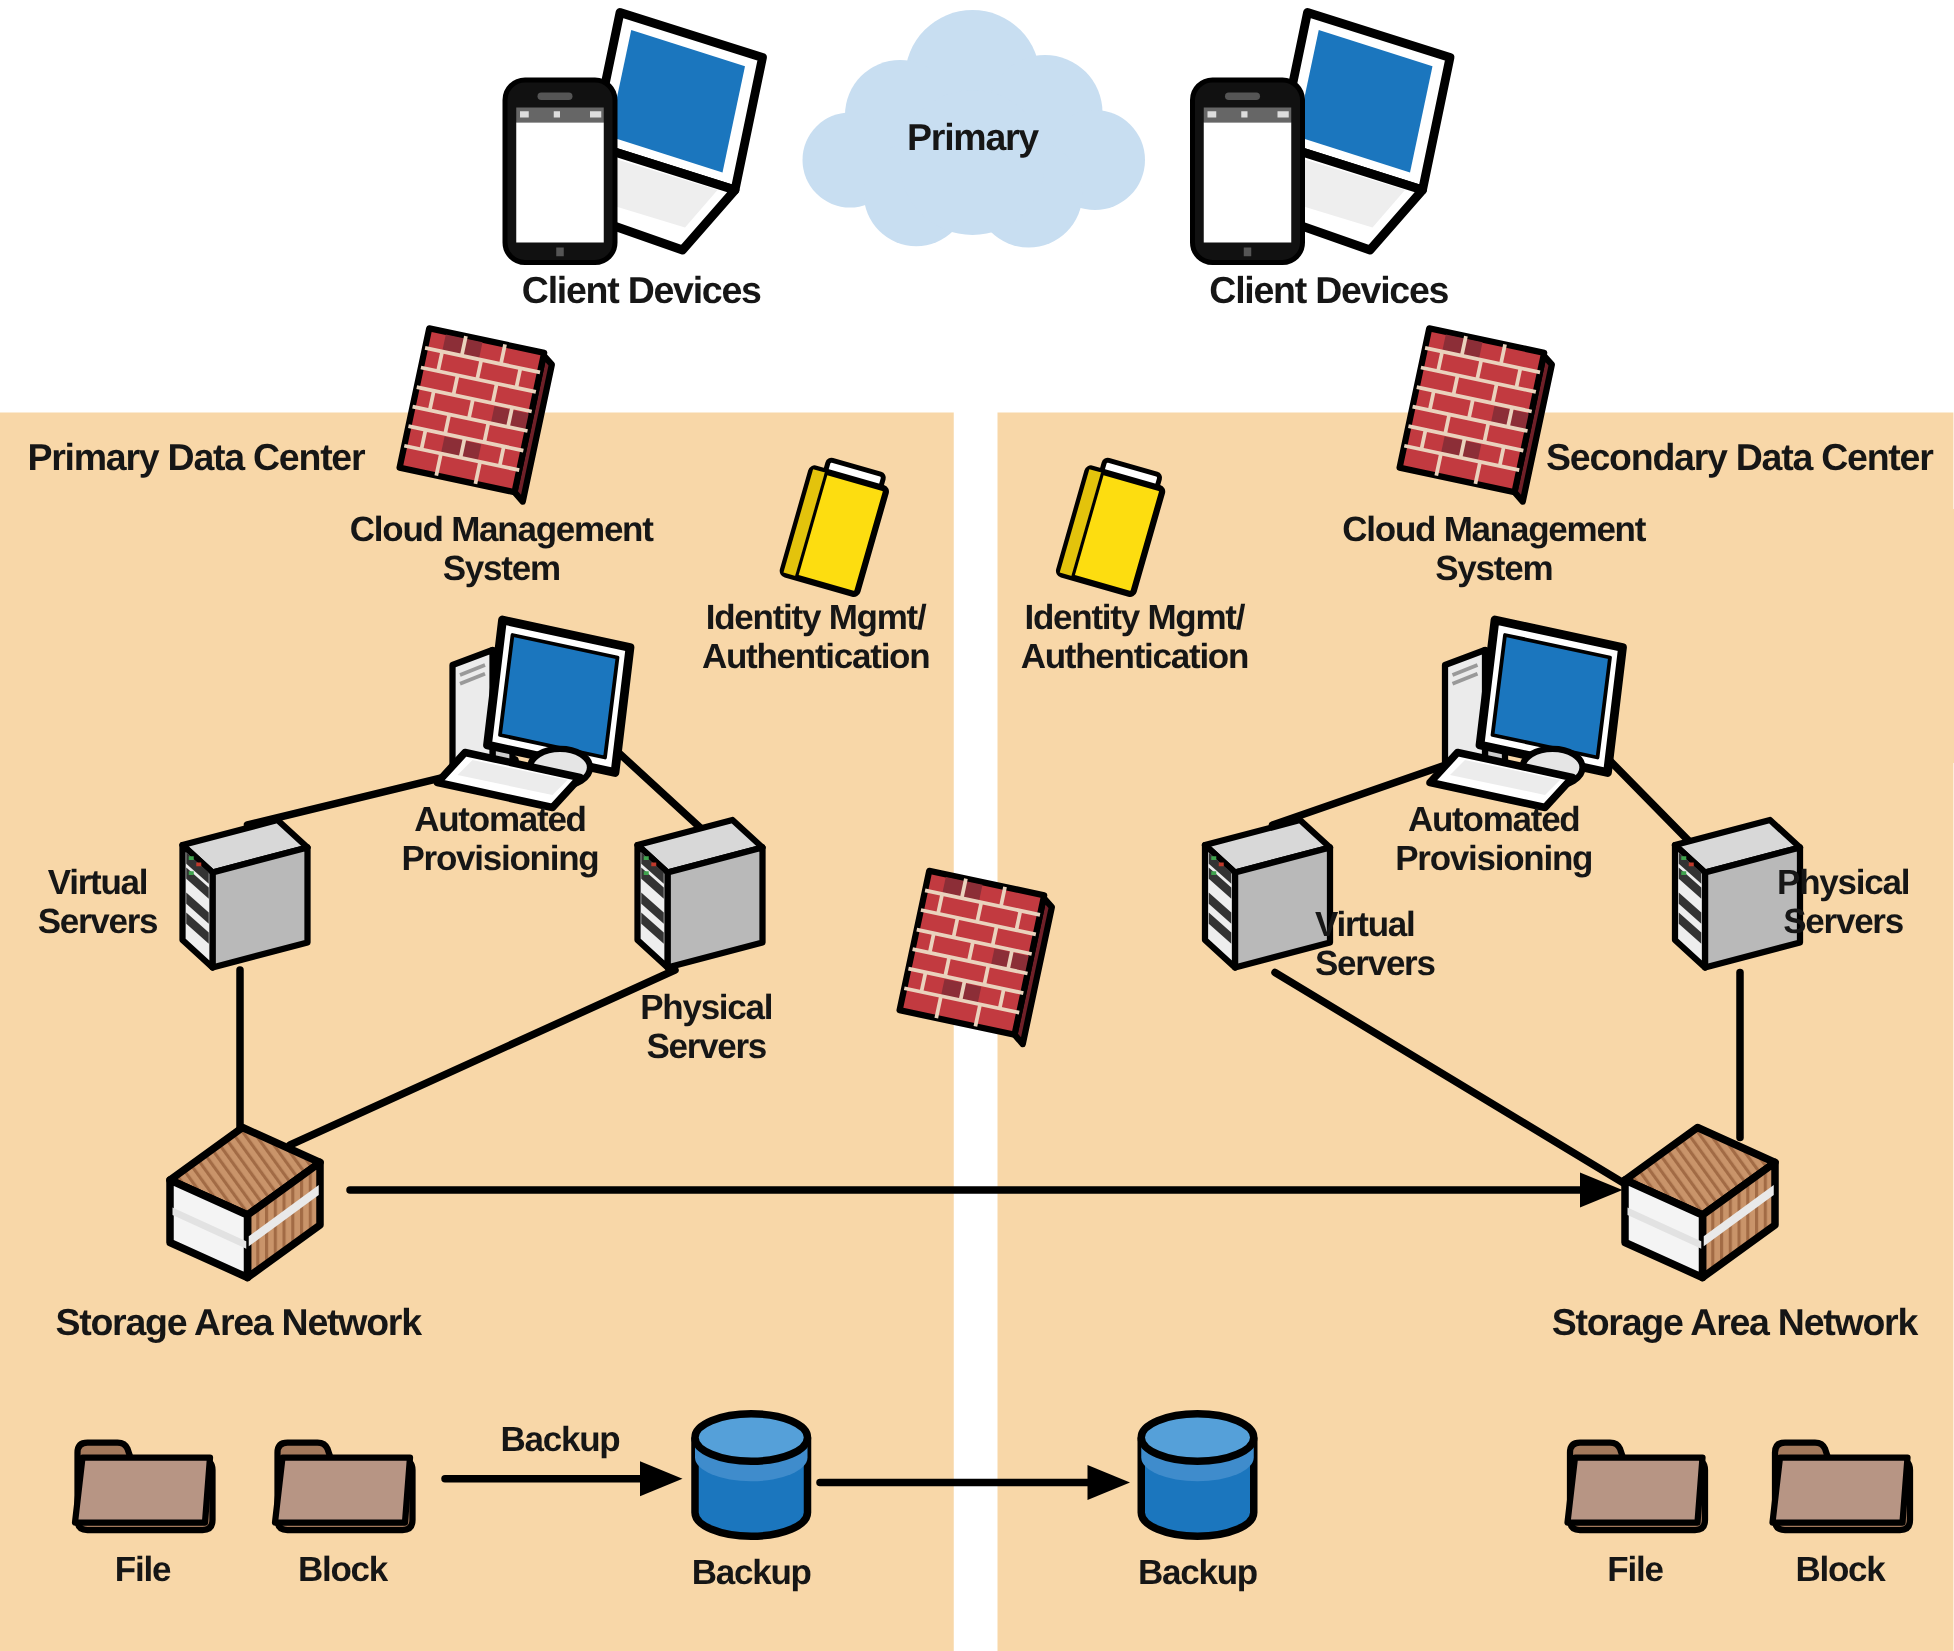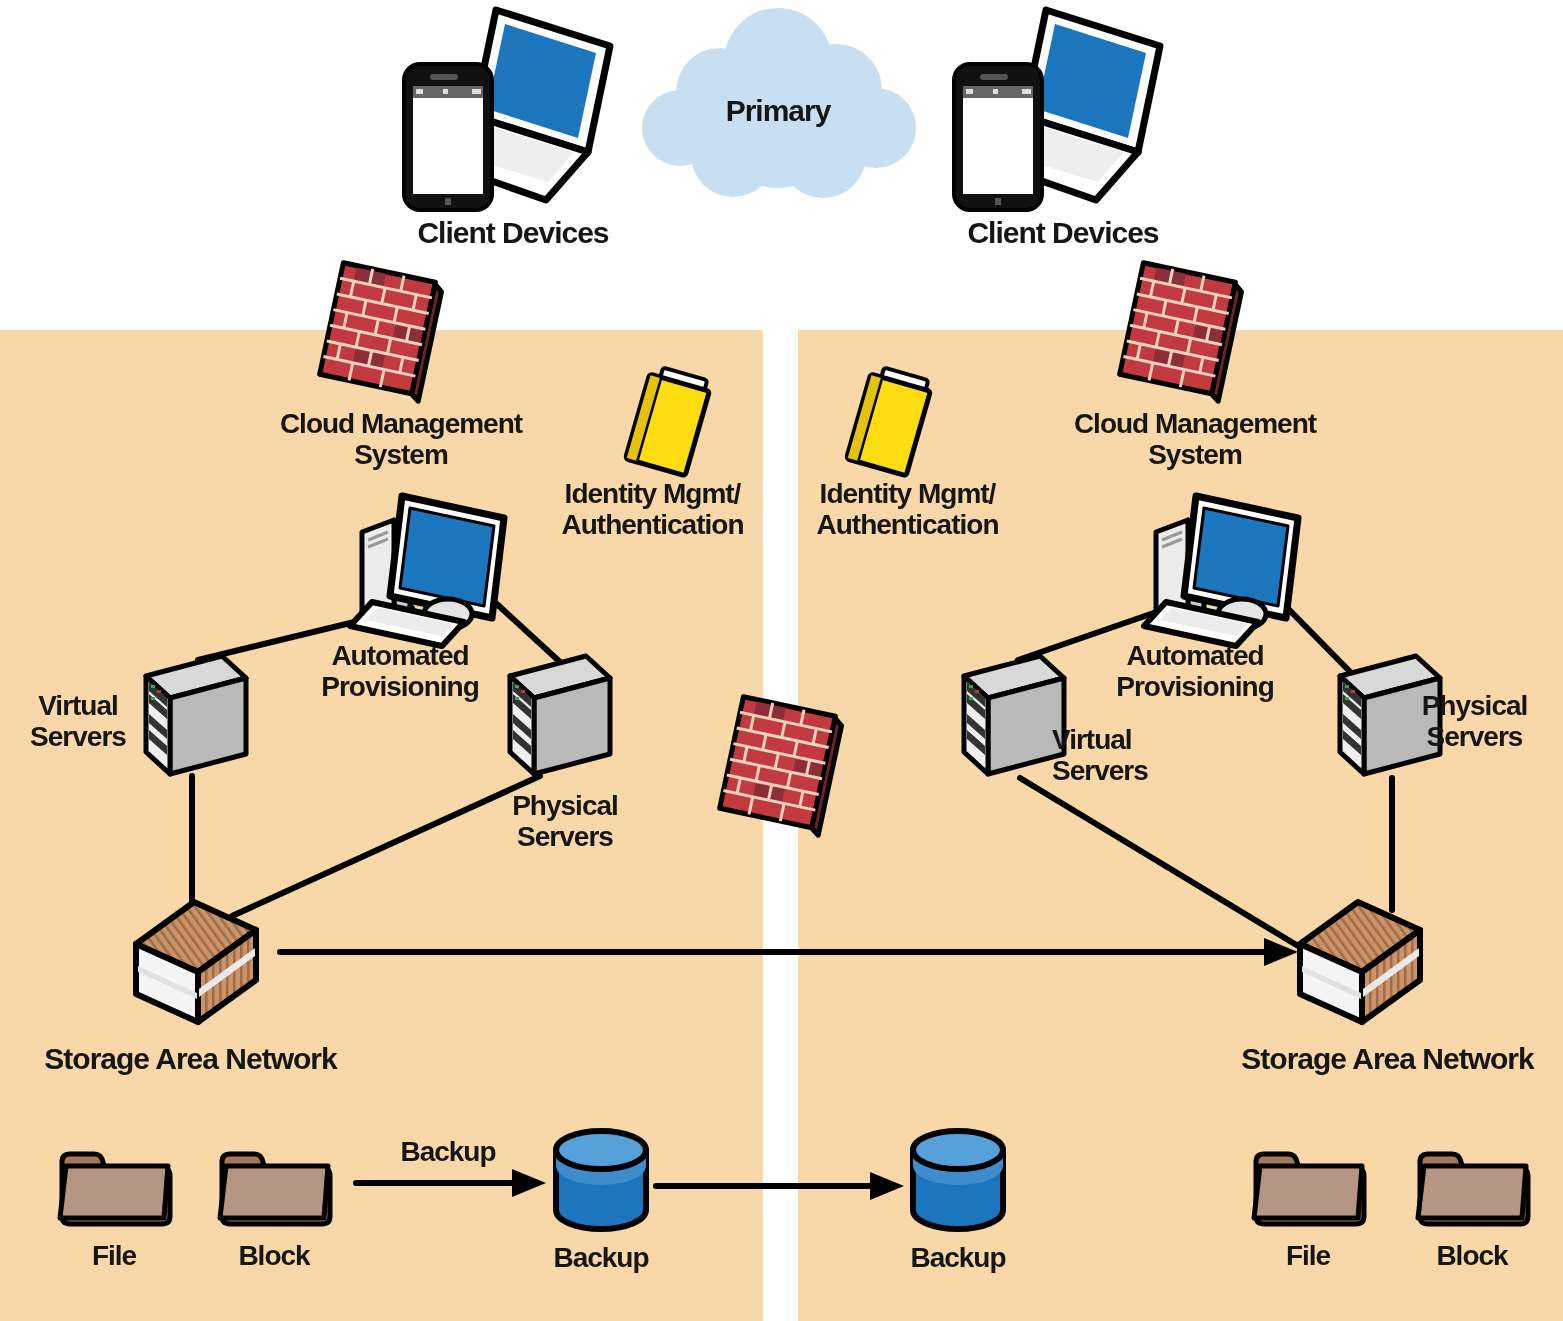--- a/index.html
+++ b/index.html
@@ -163,20 +163,22 @@
   <svg class="icon" style="left:320px;top:262px" width="122" height="138" viewBox="0 0 122 138">
       <use href="#sym-firewall"></use>
     </svg>
   <svg class="icon" style="left:1120px;top:262px" width="122" height="138" viewBox="0 0 122 138">
       <use href="#sym-firewall"></use>
     </svg>
   <svg class="icon" style="left:720px;top:696px" width="122" height="138" viewBox="0 0 122 138">
       <use href="#sym-firewall"></use>
     </svg>
 
+  <div class="lbl big left-align" style="left:22px;top:350px;width:300px">Primary Data Center</div>
+  <div class="lbl big right-align" style="left:1230px;top:350px;width:316px">Secondary Data Center</div>
 
   <div class="lbl" style="left:266px;top:408px;width:270px">Cloud Management
 System</div>
   <svg class="icon" style="left:342px;top:486px" width="185" height="165" viewBox="0 0 185 165">
       <use href="#sym-computer"></use>
     </svg>
 
   <div class="lbl" style="left:1060px;top:408px;width:270px">Cloud Management
 System</div>
   <svg class="icon" style="left:1136px;top:486px" width="185" height="165" viewBox="0 0 185 165">

